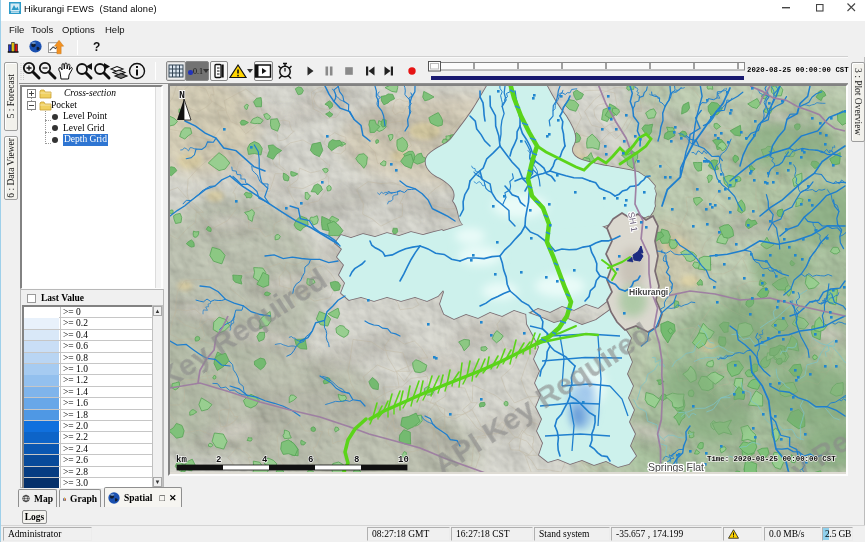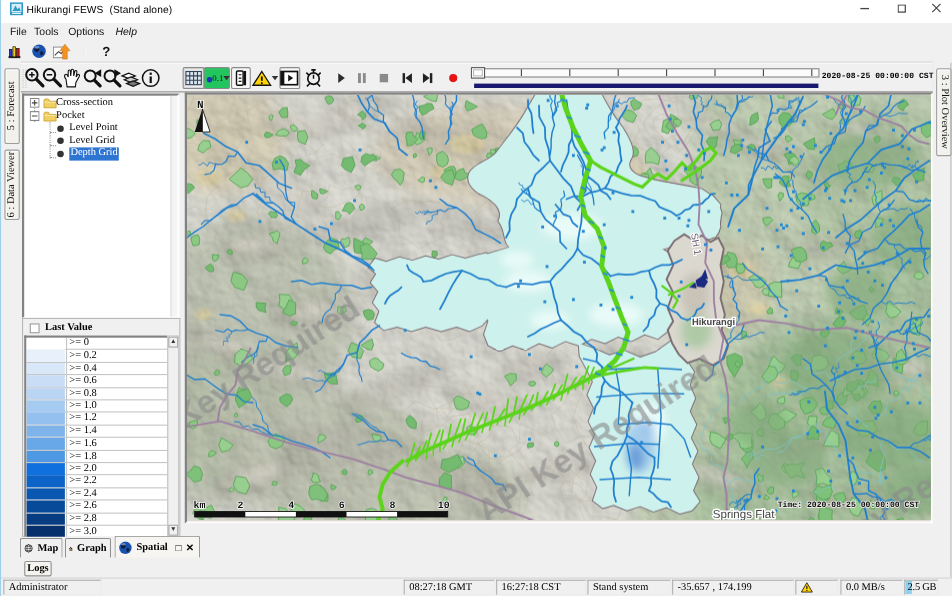--- a/index.html
+++ b/index.html
@@ -69,21 +69,21 @@
       </svg>
  <svg class="abs" style="left:846px;top:3px" width="9" height="9">
         <path d="M0.5,0.5 L8,8 M8,0.5 L0.5,8" stroke="#444" stroke-width="1.1"></path>
       </svg>
 </div>
 
 <div class="abs" id="menu">
  <span style="left:8px;">File</span>
  <span style="left:30px;">Tools</span>
  <span style="left:61px;">Options</span>
- <span style="left:104px;font-style:italic;">Help</span>
+ <span style="left:104px;">Help</span>
 </div>
 
 <div class="abs" id="tb1">
  <svg class="abs" style="left:6px;top:3px" width="13" height="13" viewBox="0 0 17 17">
   <rect x="1" y="13" width="14" height="2.5" fill="#222"></rect>
   <rect x="2" y="5" width="3.2" height="9" fill="#2233cc" stroke="#111" stroke-width="0.8"></rect>
   <rect x="6.2" y="2" width="3.2" height="12" fill="#eecc11" stroke="#111" stroke-width="0.8"></rect>
   <rect x="10.4" y="4" width="3.2" height="10" fill="#dd1111" stroke="#111" stroke-width="0.8"></rect>
  </svg>
  <svg class="abs" style="left:28px;top:2px" width="13" height="13" viewBox="0 0 17 17">
@@ -156,21 +156,21 @@
   <rect x="10" y="6" width="2" height="2" fill="#111"></rect>
  </svg>
  <div class="tsep" style="left:136px"></div>
 
  <div class="abs" style="left:147px;top:3px;width:20px;height:20px;border:1px solid #8a8a8a;border-radius:2px;background:#eee;box-shadow:0 0 0 1px #d8d8d8 inset;"></div>
  <svg class="tbtn" style="left:146px" viewBox="0 0 22 22">
   <rect x="4" y="5" width="14" height="12" fill="#dce6f0" stroke="#345" stroke-width="1"></rect>
   <path d="M4,9 h14 M4,13 h14 M7.5,5 v12 M11,5 v12 M14.5,5 v12" stroke="#345" stroke-width="1"></path>
  </svg>
 
- <div class="abs" style="left:166px;top:3px;width:24px;height:20px;border:1px solid #8a8a8a;border-radius:2px;background:#22c55e;font-family:Liberation Serif, serif;">
+ <div class="abs" style="left:166px;top:3px;width:24px;height:20px;border:1px solid #8a8a8a;border-radius:2px;background:#737373;font-family:Liberation Serif, serif;">
    <span style="position:absolute;left:2px;top:8px;width:4.5px;height:4.5px;border-radius:50%;background:#2233bb;"></span>
    <span style="position:absolute;left:7px;top:5px;font-size:8px;color:#111;">0.1</span>
  </div>
  <span class="abs" style="left:184px;top:11px;width:0;height:0;border:3px solid transparent;border-top:4px solid #333;"></span>
 
  <div class="abs" style="left:191px;top:3px;width:18px;height:20px;border:1px solid #8a8a8a;border-radius:2px;background:#f6f6f6;"></div>
  <svg class="tbtn" style="left:189px" viewBox="0 0 22 22">
   <rect x="7" y="4.5" width="6" height="13" rx="1" fill="#fff" stroke="#111" stroke-width="1.3"></rect>
   <rect x="13.5" y="4.5" width="2.2" height="13" fill="#111"></rect>
   <path d="M9,8 h2.5 M9,11 h2.5 M9,14 h2.5" stroke="#111" stroke-width="1"></path>
@@ -242,21 +242,21 @@
   <div style="position:absolute;left:23px;top:55px;width:6px;height:1px;border-top:1px dotted #999;"></div>
   <div class="trow">
    <svg style="position:absolute;left:5px;top:1px" width="9" height="9">
             <rect x="0.5" y="0.5" width="8" height="8" fill="#fff" stroke="#848484"></rect>
             <path d="M2,4.5 h5 M4.5,2 v5" stroke="#444" stroke-width="1"></path>
           </svg>
    <svg style="position:absolute;left:17px;top:0px" width="13" height="11">
             <path d="M1,3 L1,10 L12,10 L12,4 L6,4 L5,2 L2,2 Z" fill="#f0d060" stroke="#c8a030" stroke-width="0.8"></path>
             <path d="M1,5 h11" stroke="#fff" stroke-width="0.7" opacity="0.6"></path>
           </svg>
-   <span style="position:absolute;left:29px;">Cross-section</span>
+   <span style="position:absolute;left:42px;font-style:italic;">Cross-section</span>
   </div>
   <div class="trow">
    <svg style="position:absolute;left:5px;top:1px" width="9" height="9">
             <rect x="0.5" y="0.5" width="8" height="8" fill="#fff" stroke="#848484"></rect>
             <path d="M2,4.5 h5" stroke="#444" stroke-width="1"></path>
           </svg>
    <svg style="position:absolute;left:17px;top:0px" width="13" height="11">
             <path d="M1,3 L1,10 L12,10 L12,4 L6,4 L5,2 L2,2 Z" fill="#f0d060" stroke="#c8a030" stroke-width="0.8"></path>
             <path d="M1,5 h11" stroke="#fff" stroke-width="0.7" opacity="0.6"></path>
           </svg>

